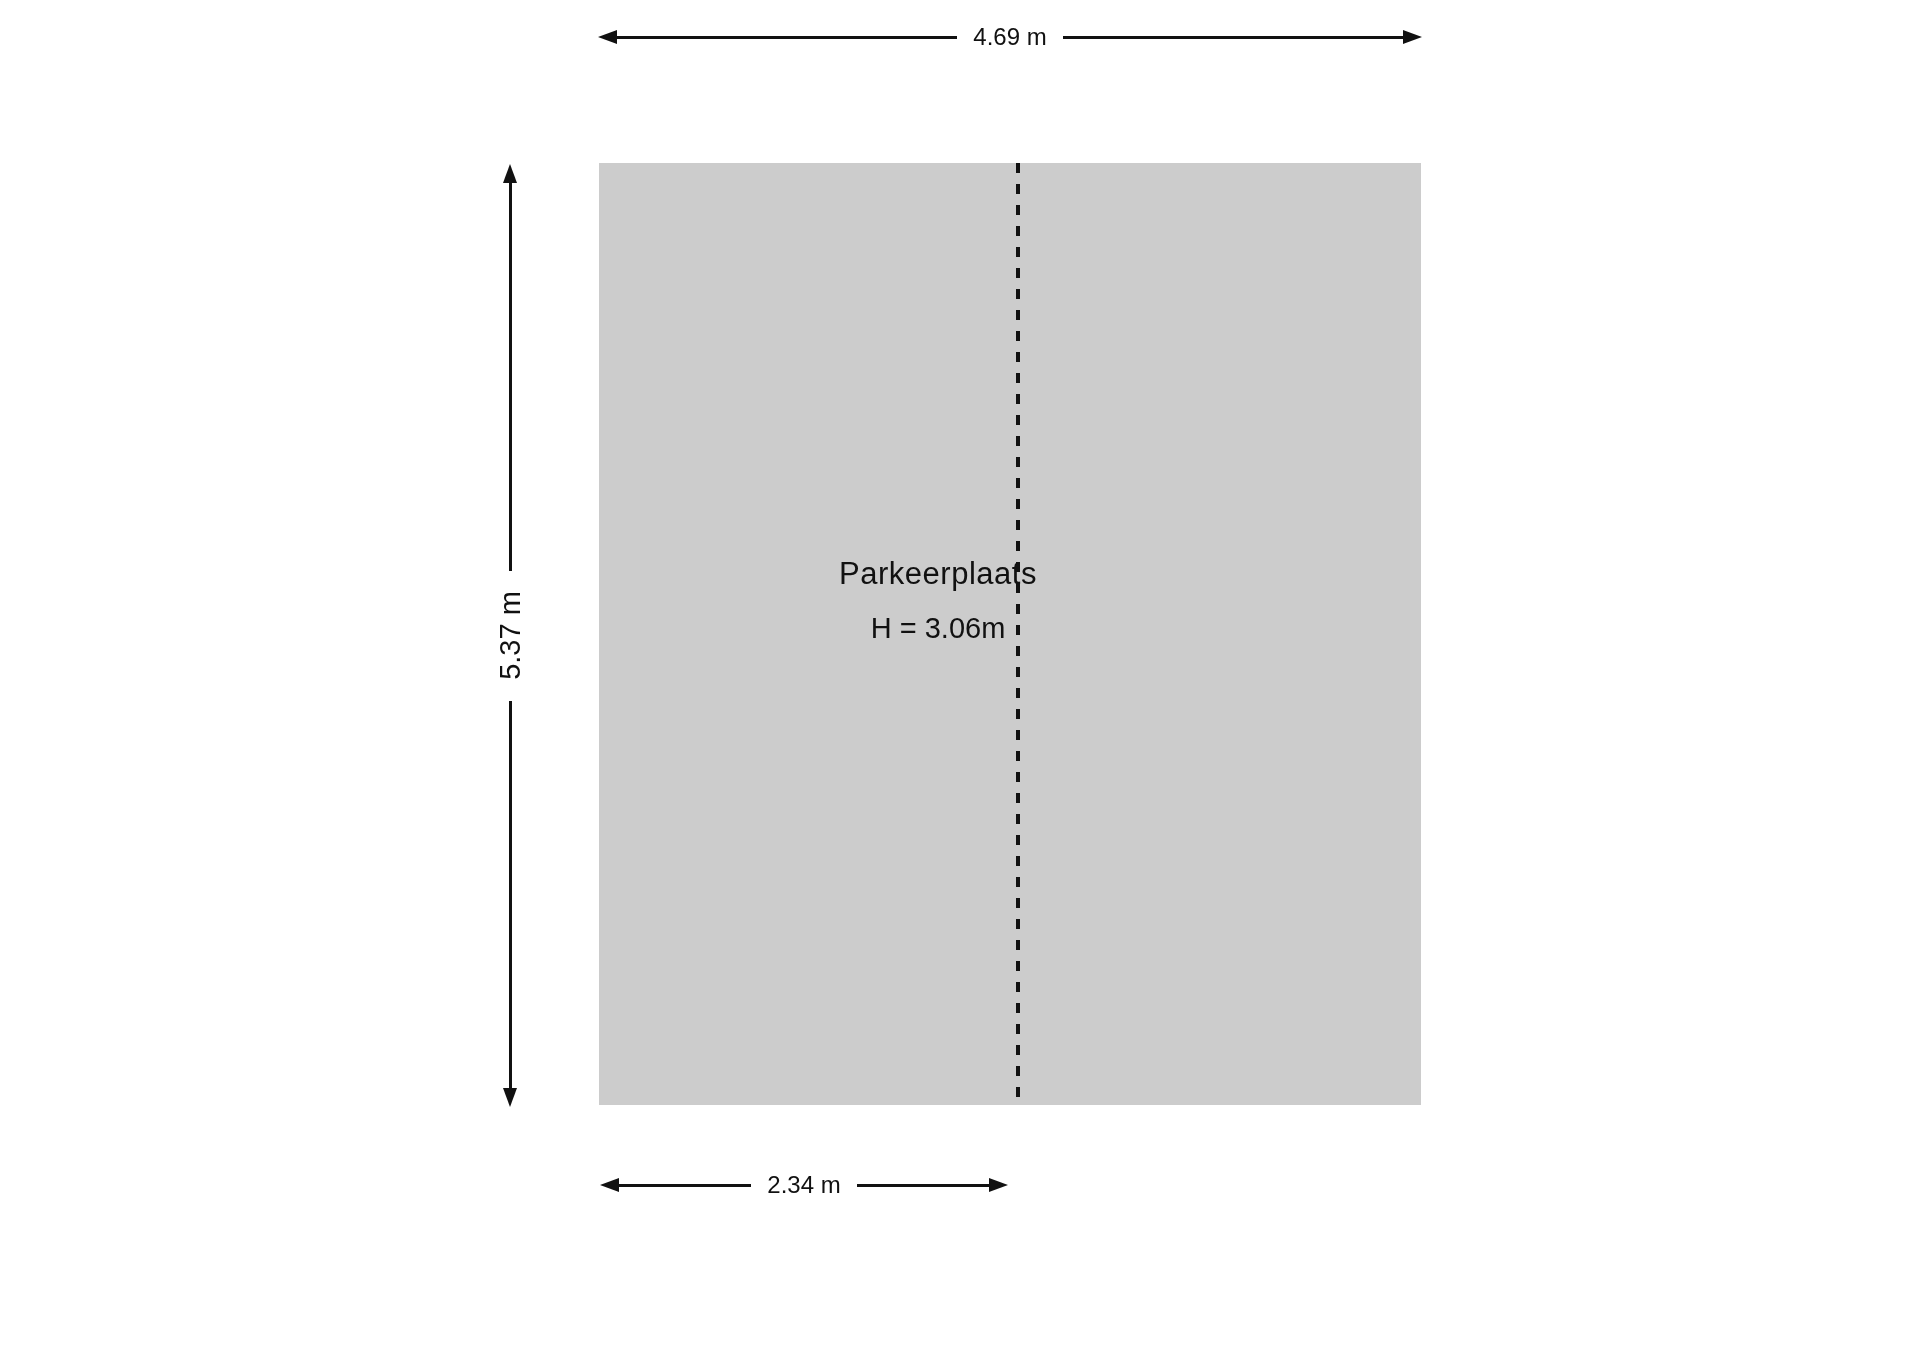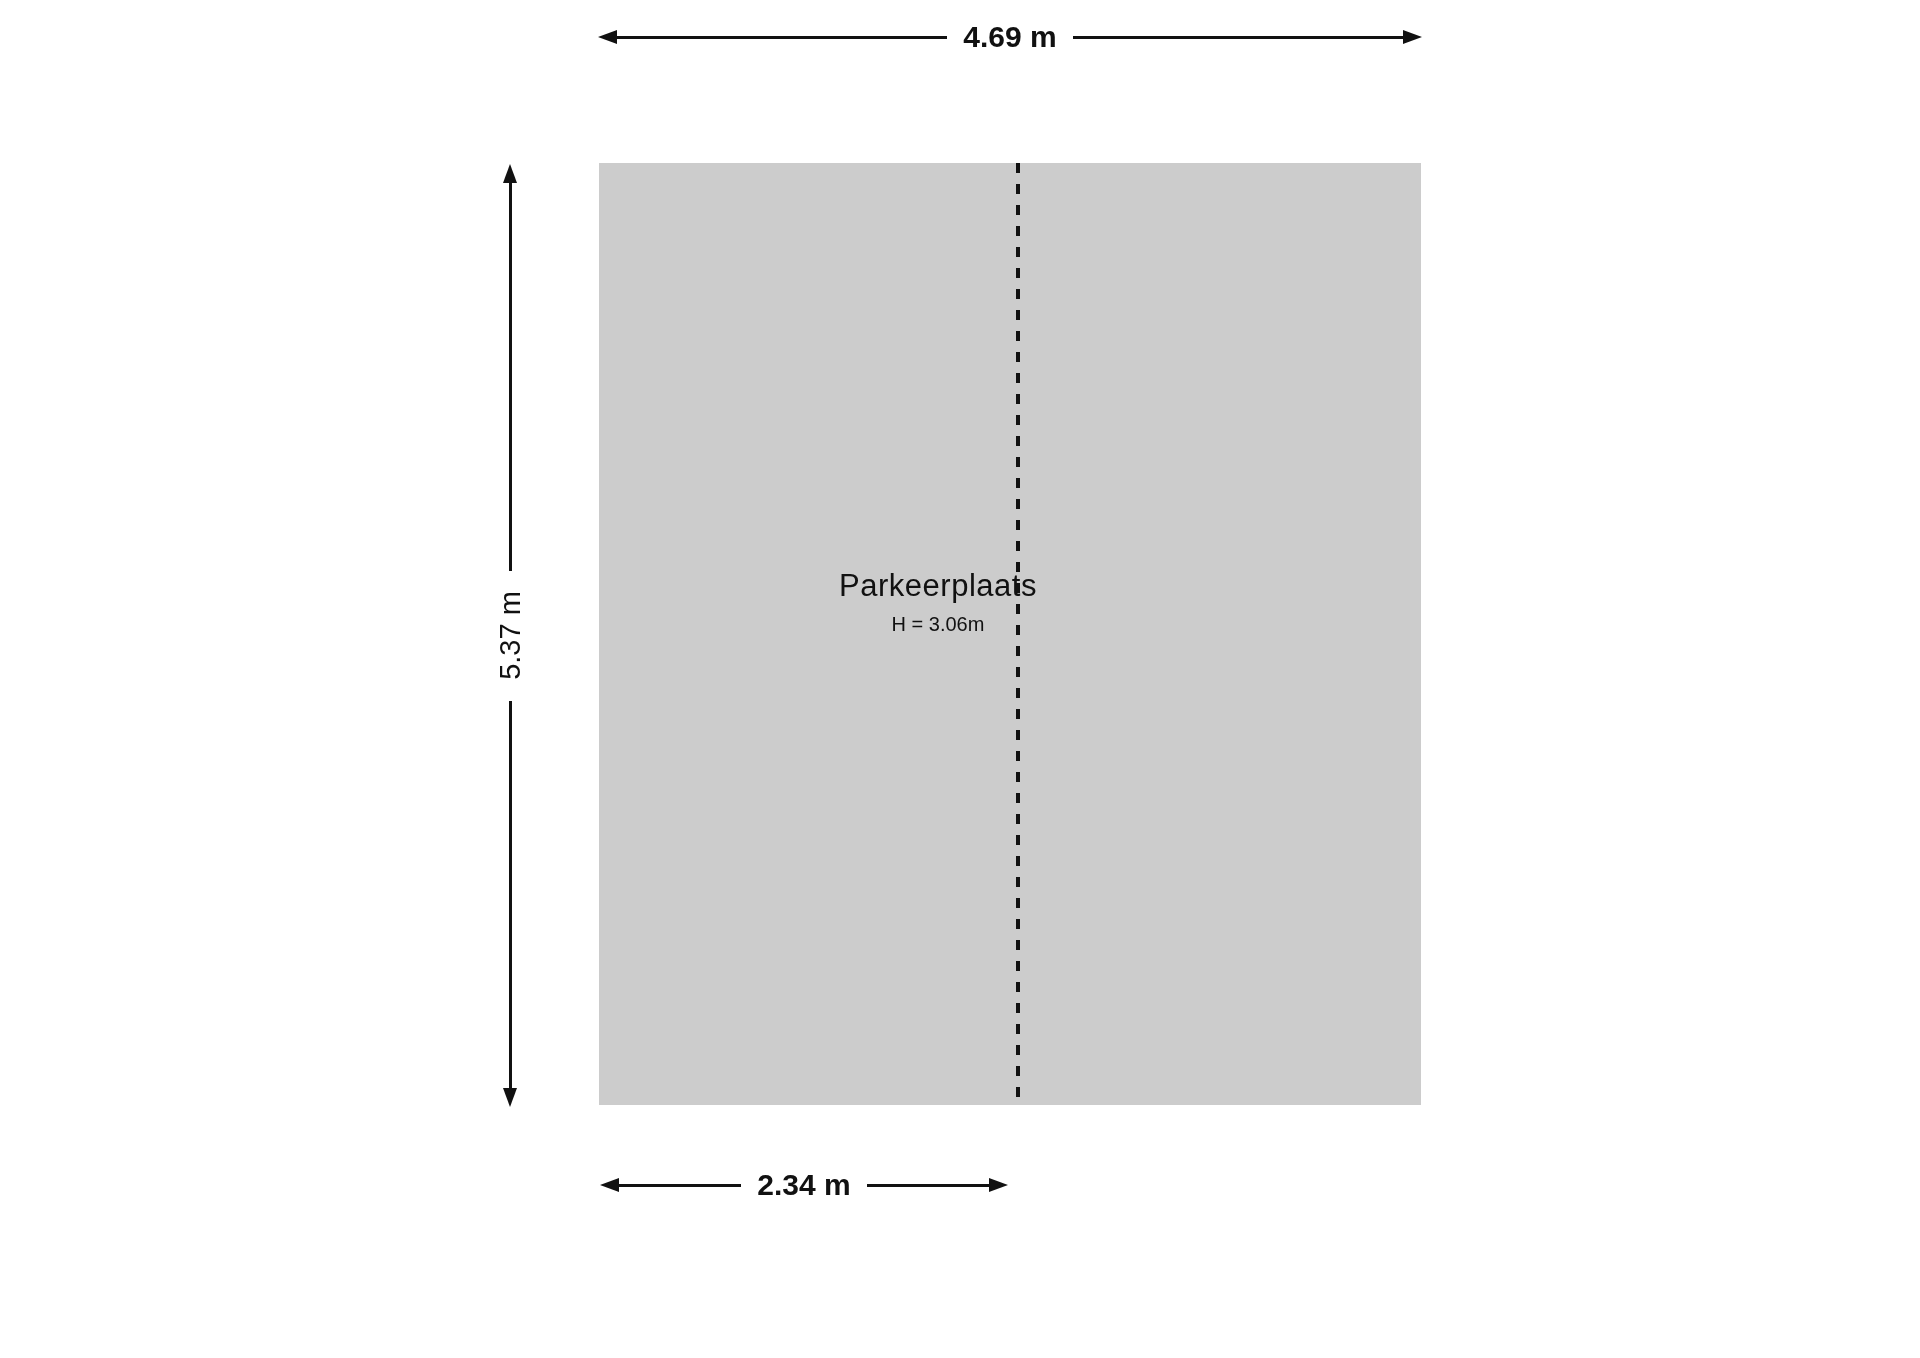--- a/index.html
+++ b/index.html
@@ -32,37 +32,36 @@
   }
 
   
   .room-label {
     position: absolute;
     left: 938px; top: 556px;
     transform: translateX(-50%);
     text-align: center;
     white-space: nowrap;
   }
-  .room-name { font-size: 31px; line-height: 36px; letter-spacing: 0.5px; margin-top: 12px; }
-  .room-height { font-size: 20px; line-height: 32px; margin-top: 4px; }
+  .room-name { font-size: 31px; line-height: 36px; letter-spacing: 0.5px; }
+  .room-height { font-size: 29px; line-height: 32px; margin-top: 20px; }
 
   
   .dim-h {
     position: absolute;
     display: flex;
     align-items: center;
     height: 40px;
   }
   .dim-h .line { flex: 1 1 auto; height: 3px; background: #111111; }
   .dim-label {
     flex: 0 0 auto;
     padding: 0 16px;
-    font-size: 30px;
+    font-size: 24px;
     white-space: nowrap;
-    font-weight: bold;
   }
   .ah { width: 0; height: 0; flex: 0 0 auto; }
   .ah-left  { border-top: 7px solid transparent; border-bottom: 7px solid transparent; border-right: 19px solid #111111; }
   .ah-right { border-top: 7px solid transparent; border-bottom: 7px solid transparent; border-left: 19px solid #111111; }
   .ah-up    { border-left: 7px solid transparent; border-right: 7px solid transparent; border-bottom: 19px solid #111111; }
   .ah-down  { border-left: 7px solid transparent; border-right: 7px solid transparent; border-top: 19px solid #111111; }
 
   .dim-top    { left: 598px; top: 17px;   width: 824px; }
   .dim-bottom { left: 600px; top: 1165px; width: 408px; }
 

